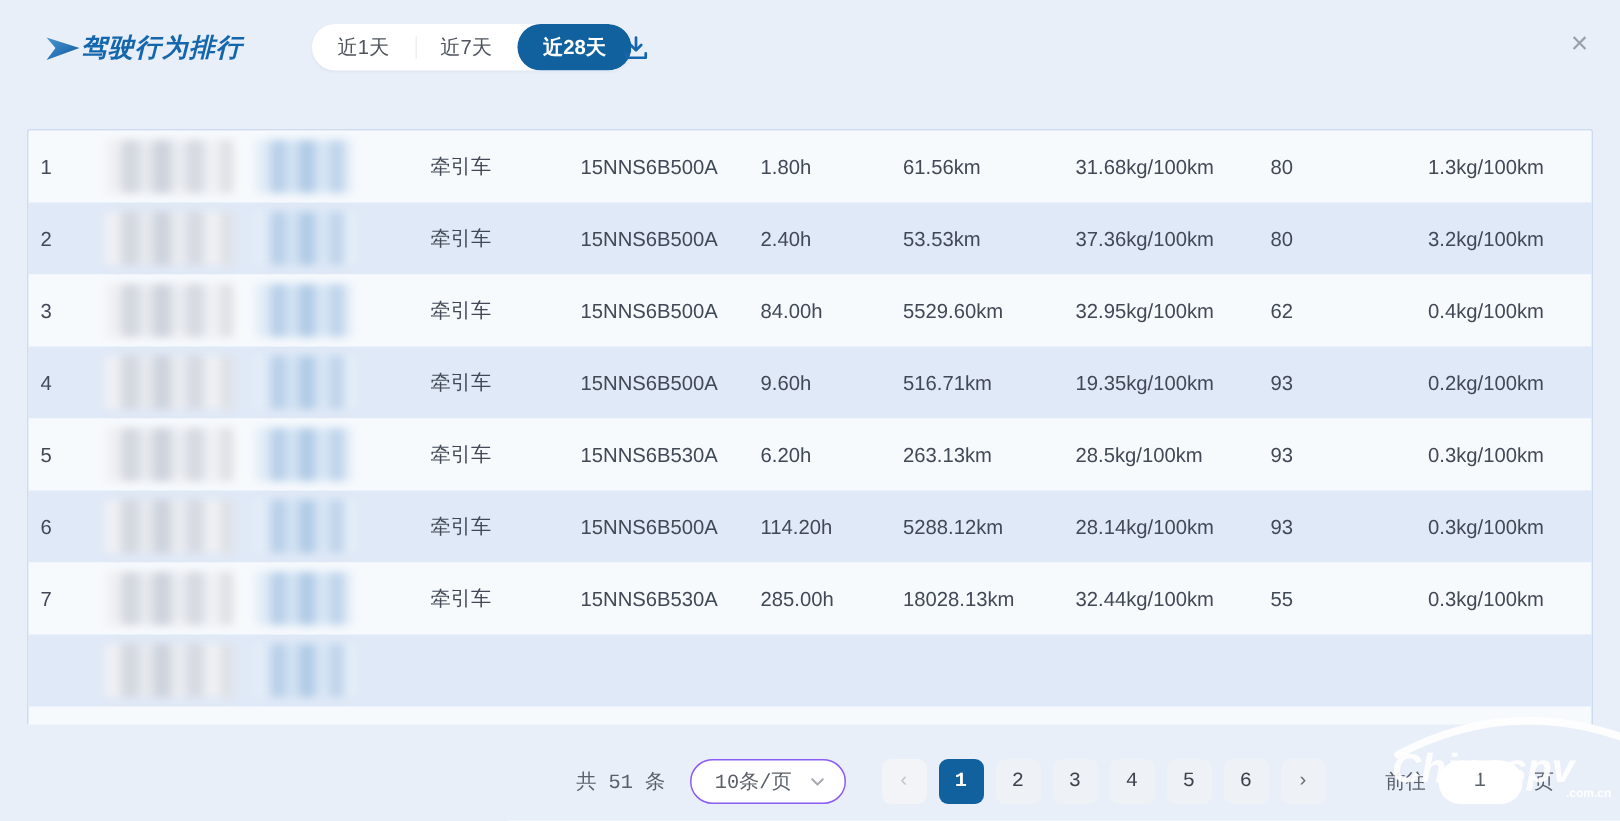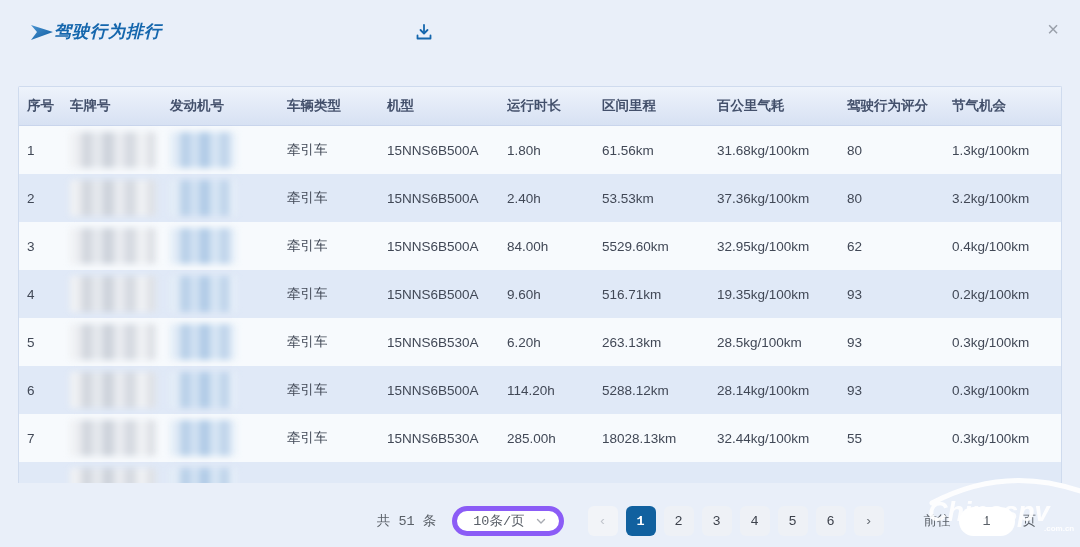--- a/index.html
+++ b/index.html
@@ -91,21 +91,21 @@
 
   
   .pagination {
     position: absolute; left: 0; top: 504px; width: 1080px; height: 34px;
     display: flex; align-items: center; justify-content: flex-end;
     padding-right: 44px; gap: 8px; font-size: 13.5px; color: #5a6068; font-family: Liberation Mono, monospace;
   }
   .total-count { margin-right: 8px; }
   .page-size-select {
     height: 30px; min-width: 104px; background: #ffffff;
-    border: 5px solid #8b5cf6; border-radius: 15px;
+    border: 1px solid #8b5cf6; border-radius: 15px;
     display: flex; align-items: center; justify-content: space-between;
     padding: 0 12px 0 16px; cursor: pointer; gap: 10px; color: #5a6068;
     margin-right: 16px;
   }
   .pg {
     min-width: 30px; height: 30px; border: none; border-radius: 6px;
     background: #eef1f6; color: #3d424c; font-size: 13.5px; cursor: pointer;
     font-family: inherit; display: flex; align-items: center; justify-content: center;
     padding: 0 6px;
   }
@@ -137,47 +137,40 @@
           <linearGradient id="ag" x1="0" y1="0" x2="1" y2="1">
             <stop offset="0" stop-color="#4a94d2"></stop>
               <stop offset="1" stop-color="#0d5a9e"></stop>
           </linearGradient>
         </defs>
         <polygon points="1,3 23,10 1,18 7,10" fill="url(#ag)"></polygon>
       </svg>
       <span class="page-title">驾驶行为排行</span>
     </div>
 
+    <div class="filter-group">
+      <button class="filter-btn">近1天</button>
+      <button class="filter-btn">近7天</button>
+      <button class="filter-btn active">近28天</button>
+    </div>
 
     <button class="download-btn" title="">
       <svg viewBox="0 0 20 20" width="20" height="20">
         <g fill="none" stroke="#1466ad" stroke-width="1.8" stroke-linecap="round" stroke-linejoin="round">
           <path d="M10 3 v8"></path>
           <path d="M6.5 8 l3.5 3.5 3.5 -3.5"></path>
           <path d="M3.5 13.5 v3 h13 v-3"></path>
         </g>
       </svg>
     </button>
 
     <button class="close-btn">×</button>
   </div>
 
   <div class="table-wrap">
-    <div class="thead">
-        <div class="th">序号</div>
-        <div class="th">车牌号</div>
-        <div class="th">发动机号</div>
-        <div class="th">车辆类型</div>
-        <div class="th">机型</div>
-        <div class="th">运行时长</div>
-        <div class="th">区间里程</div>
-        <div class="th">百公里气耗</div>
-        <div class="th">驾驶行为评分</div>
-        <div class="th">节气机会</div>
-      </div>
     <div class="tbody">
         <div class="tr">
           <div class="td">1</div>
           <div class="td">
             <div class="blur-block blur-plate"></div>
           </div>
           <div class="td">
             <div class="blur-block blur-engine"></div>
           </div>
           <div class="td">牵引车</div>

